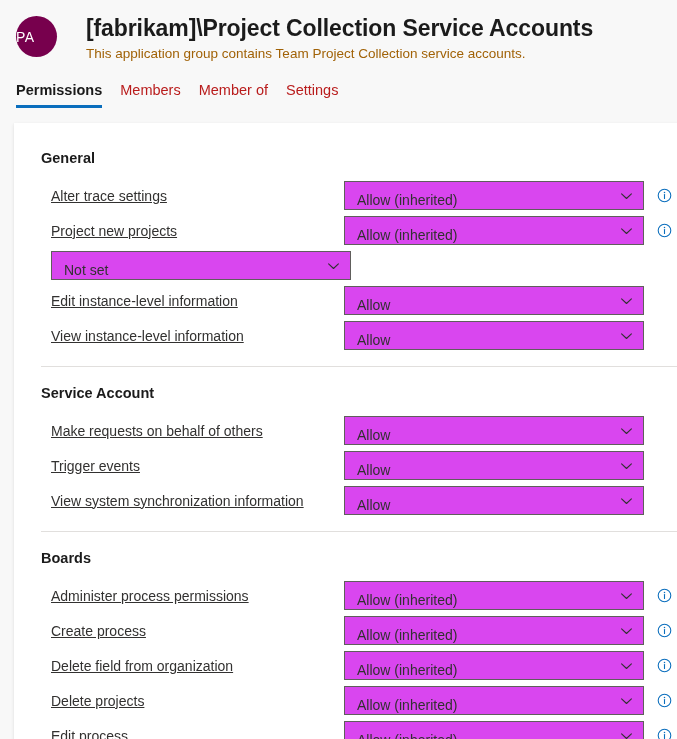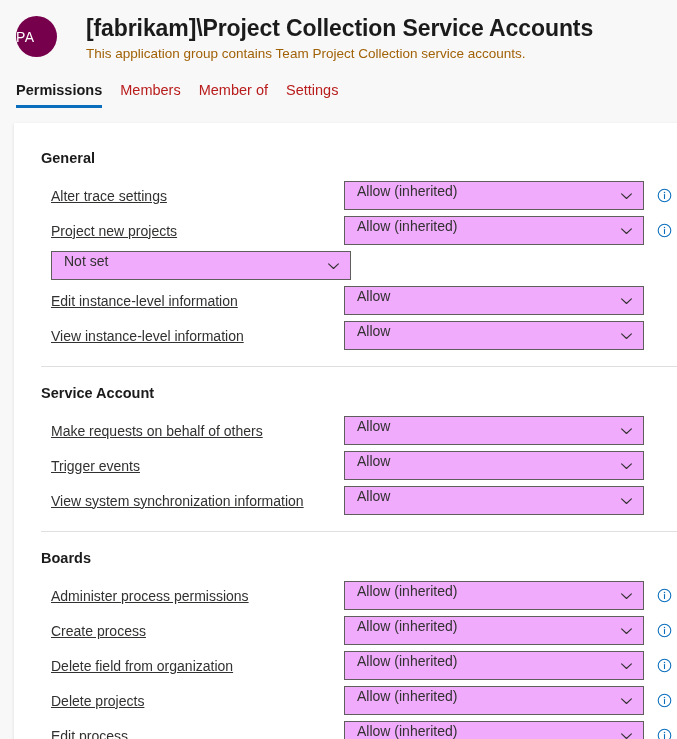--- a/index.html
+++ b/index.html
@@ -126,23 +126,23 @@
     flex: 0 0 auto;
     line-height: 20px;
     white-space: nowrap;
     text-decoration: underline;
   }
   .perm-control {
     position: relative;
     width: 300px;
     height: 29px;
     border: 1px solid #605e5c;
-    background: #f0abfc;
+    background: #d946ef;
     display: flex;
-    align-items: flex-start;
+    align-items: flex-end;
     flex: 0 0 auto;
     cursor: pointer;
   }
   .perm-value {
     font-size: 14px;
     color: #323130;
     padding-left: 12px;
     line-height: 18px;
     white-space: nowrap;
   }

